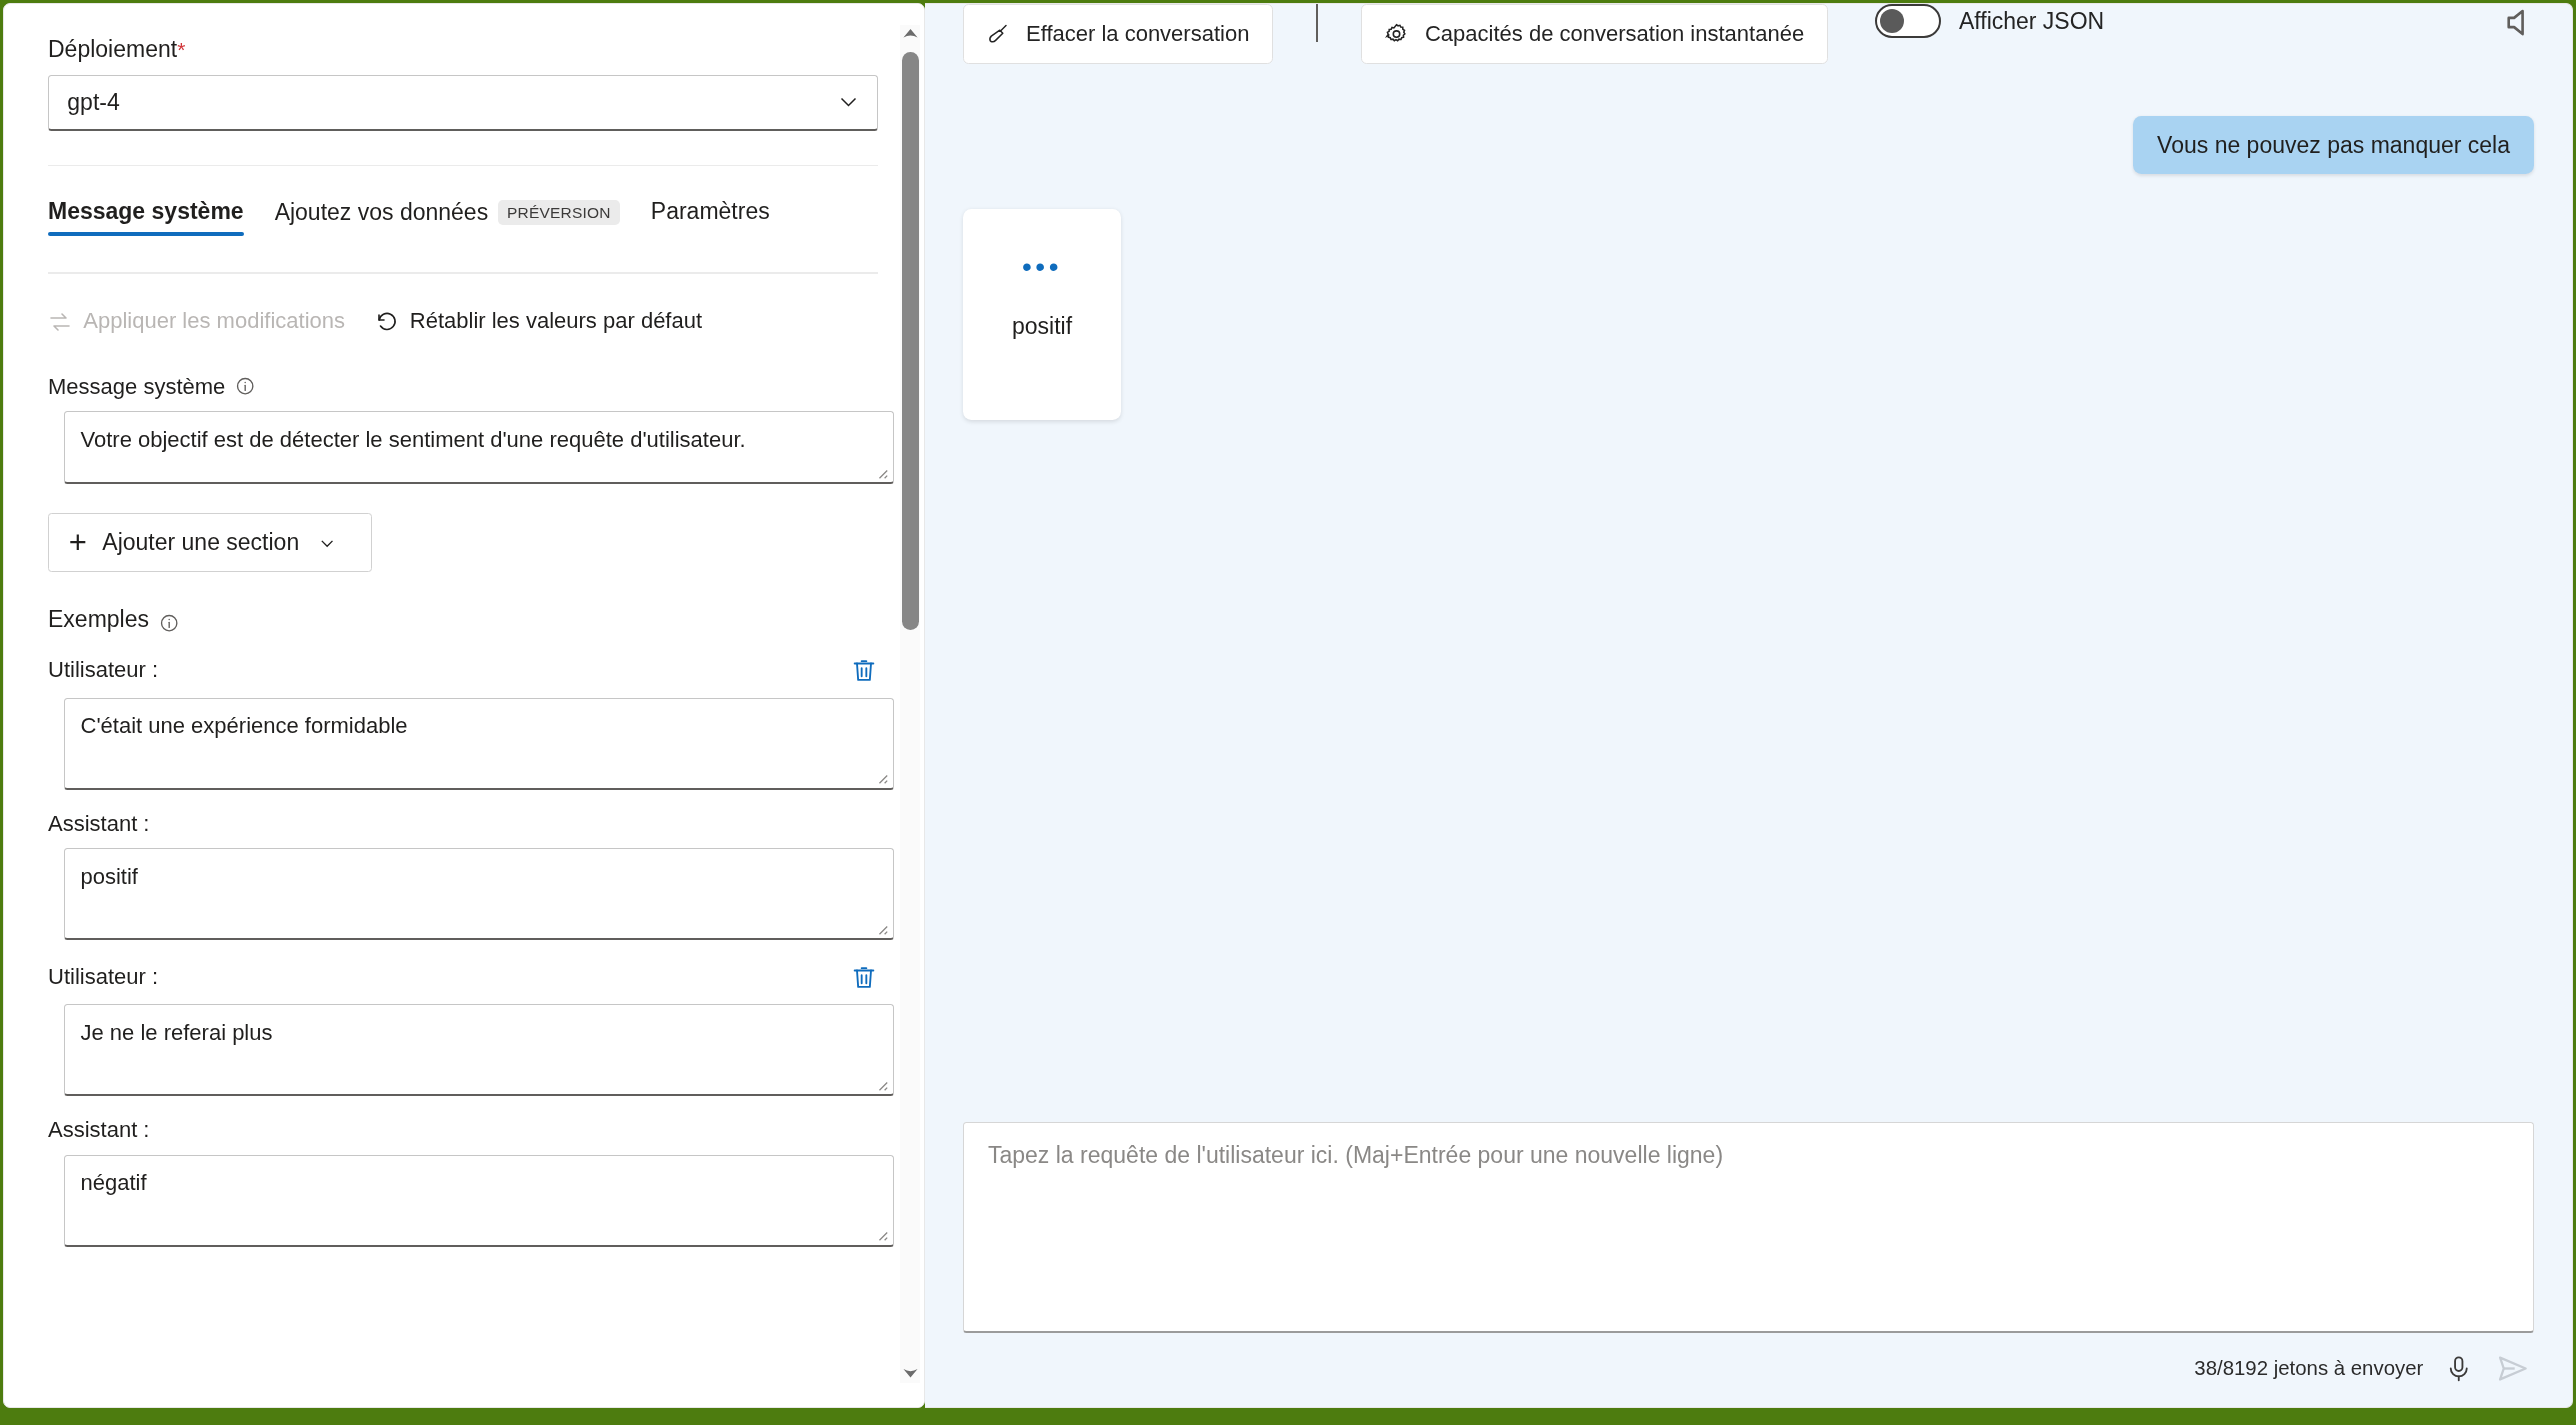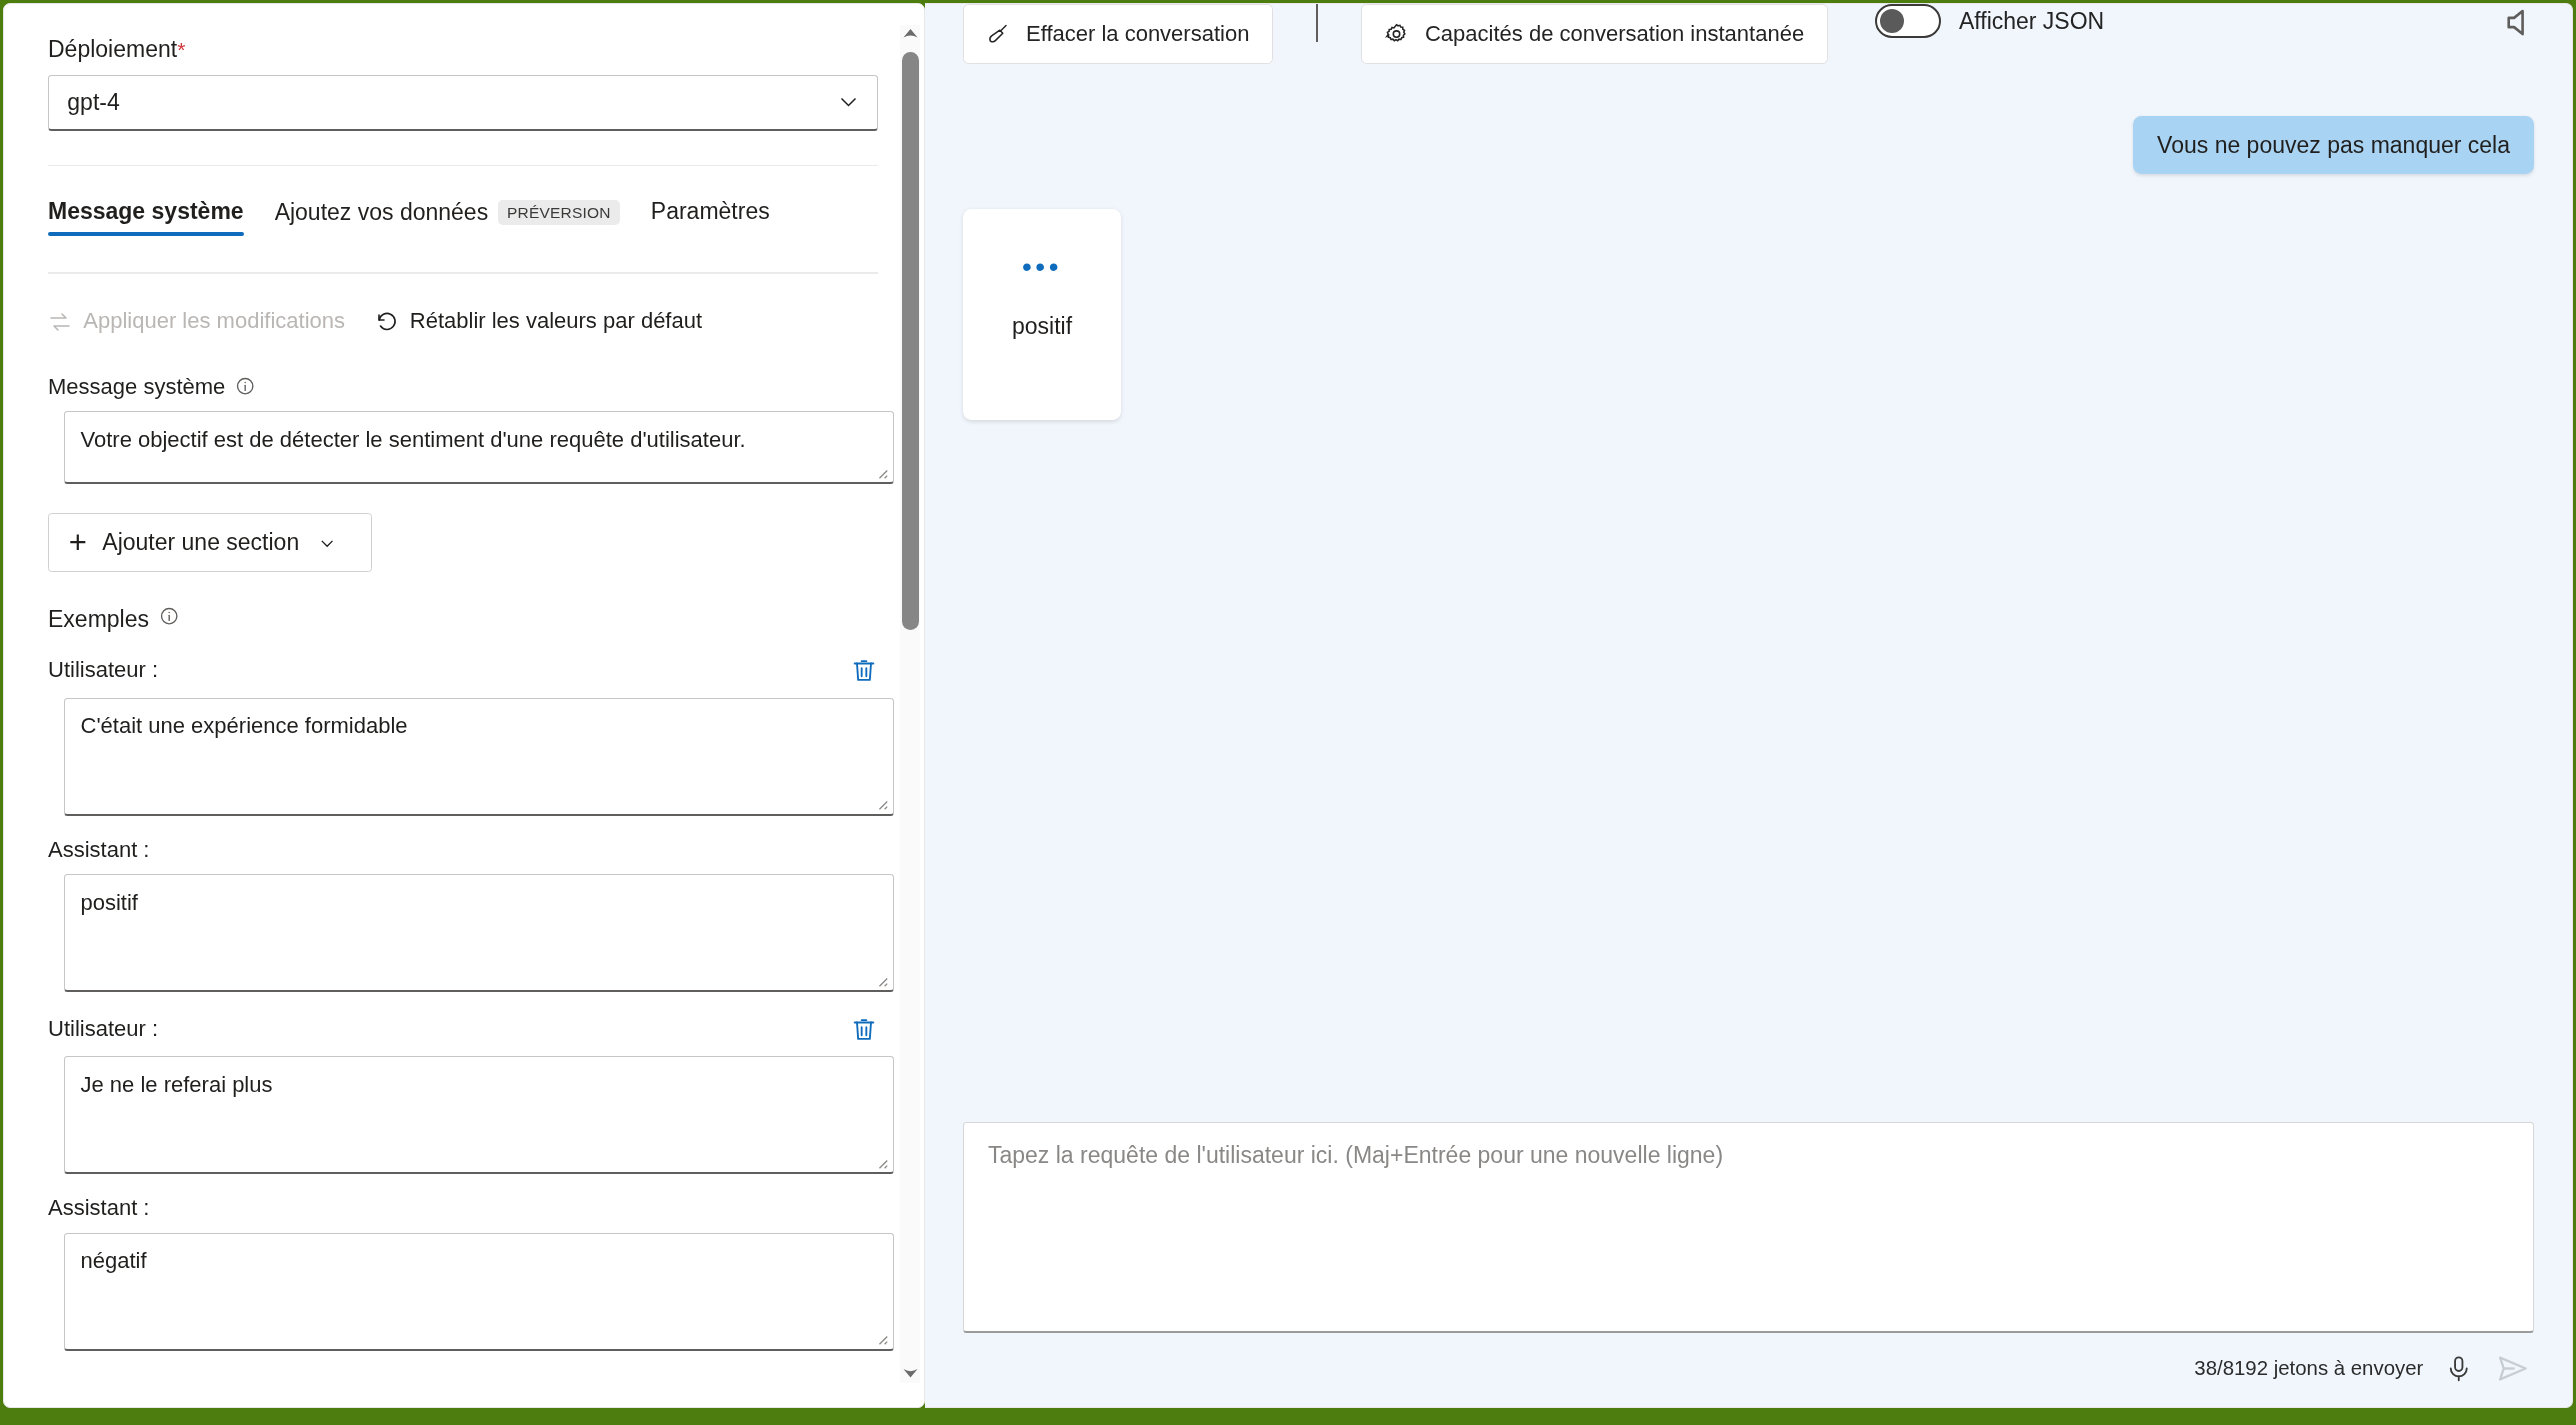--- a/index.html
+++ b/index.html
@@ -155,21 +155,21 @@
     background: #ffffff;
     position: relative;
     margin-top: 11.3px;
     padding: 12.7px 15.5px;
     font-size: 22px;
     color: #201f1e;
     line-height: 1.35;
     margin-left: 16px;
   }
   .ta-sys { height: 73px; }
-  .ta-ex  { height: 118px; }
+  .ta-ex  { height: 92px; }
   .resize-grip {
     position: absolute;
     right: 4.2px; bottom: 2.8px;
     width: 15.5px; height: 15.5px;
   }
 
   .add-section-btn {
     margin-top: 29.5px;
     width: 324px; height: 59px;
     border: 1.4px solid #d1d1d1;
@@ -179,21 +179,21 @@
     align-items: center;
     gap: 15.5px;
     padding: 0 19.7px;
     font-size: 23px;
     color: #201f1e;
   }
   .plus-glyph { font-size: 31px; line-height: 1; font-weight: 300; }
   .mini-chev { width: 18.3px; height: 18.3px; margin-left: 2.8px; }
 
   .examples-head {
-    display: flex; align-items: flex-start; gap: 9.8px;
+    display: flex; align-items: flex-end; gap: 9.8px;
     font-size: 23px; color: #201f1e;
     margin-top: 34px;
   }
 
   .ex-row {
     display: flex;
     align-items: center;
     justify-content: space-between;
     width: 830px;
     margin-top: 21px;

